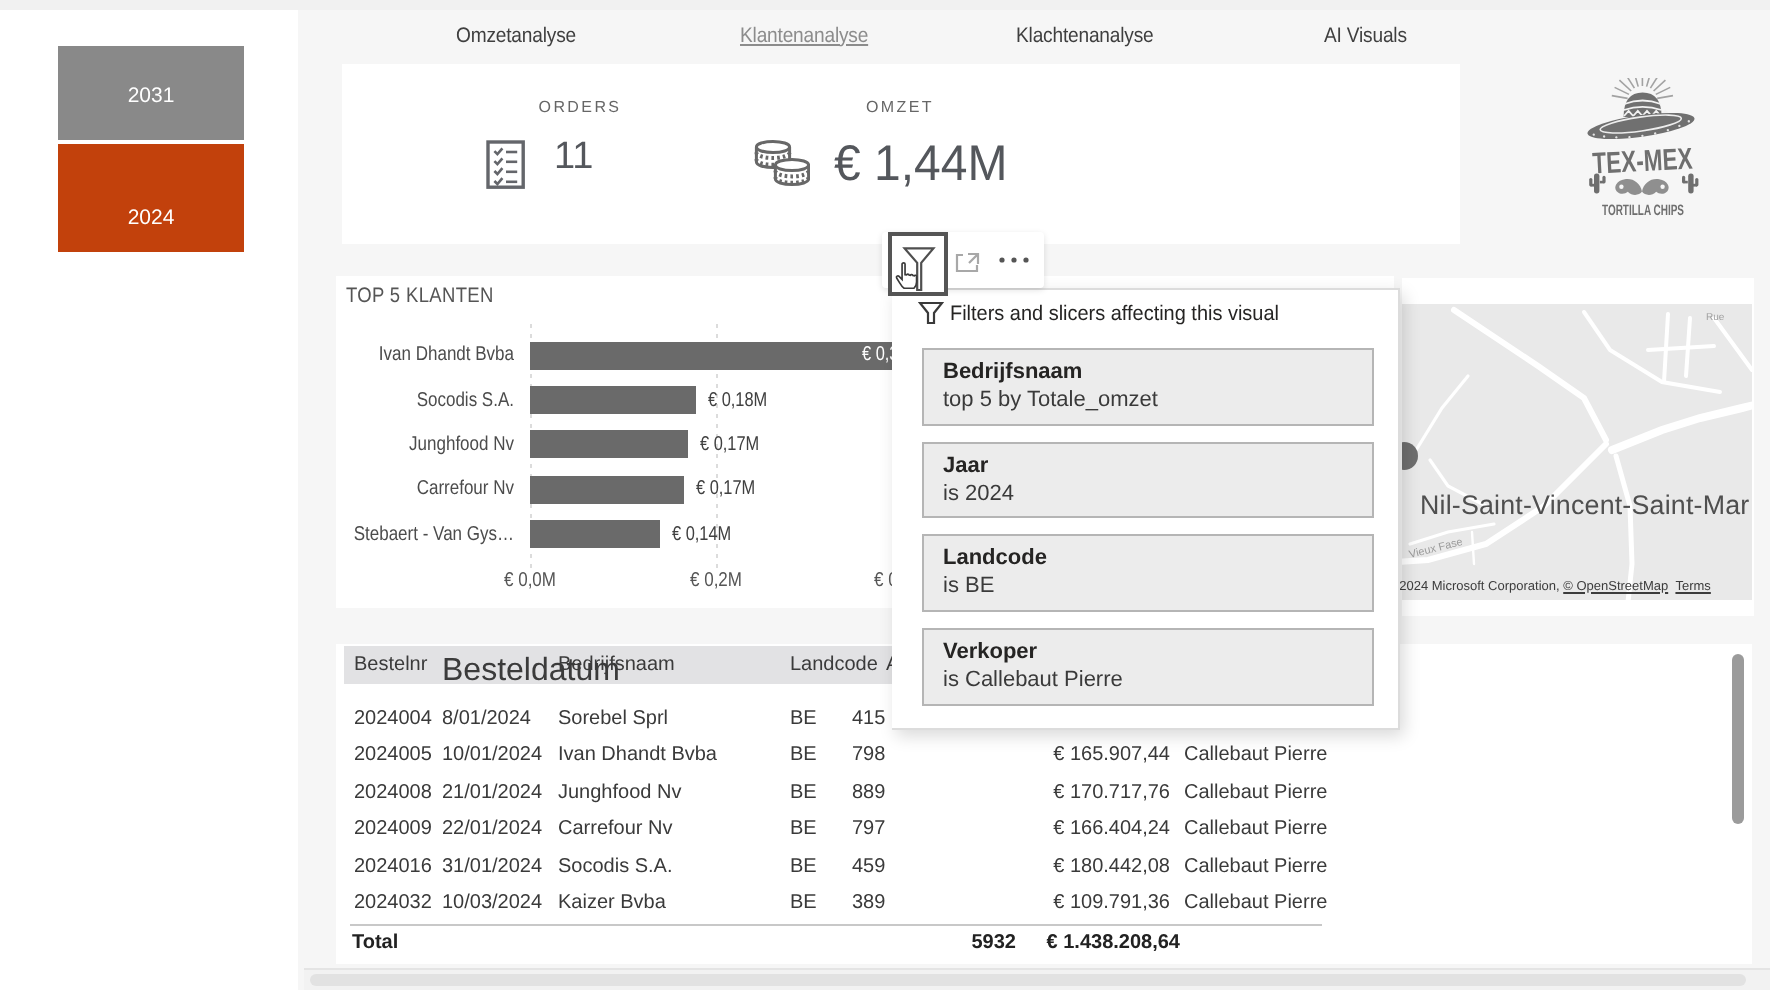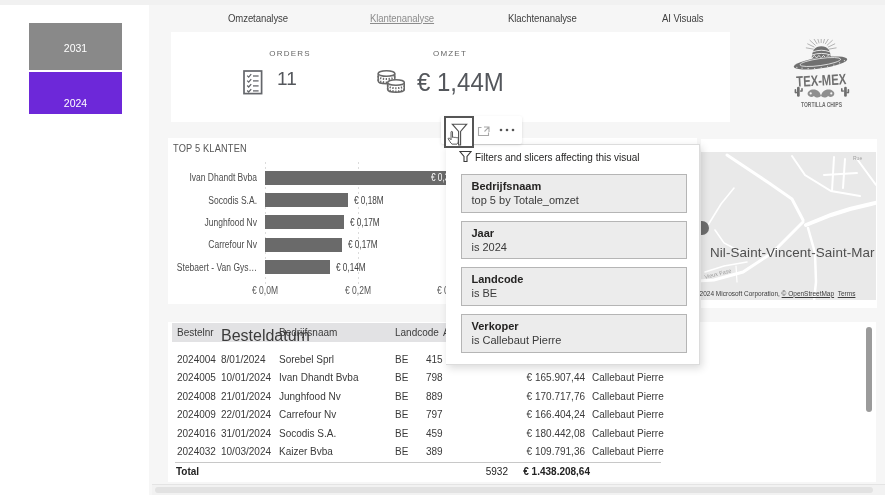--- a/index.html
+++ b/index.html
@@ -25,21 +25,21 @@
 
 <div class="abs" style="left:0;top:0;width:885px;height:5px;background:#f1f1f1"></div>
 <div class="abs" style="left:149px;top:5px;width:736px;height:490px;background:#f6f6f6"></div>
 
 <div class="abs" style="left:228px;top:11.5px;width:130px;font-size:10.5px;letter-spacing:-0.1px;color:#3f3f3f;transform:scaleX(0.91);transform-origin:left center">Omzetanalyse</div>
 <div class="abs" style="left:370px;top:11.5px;width:130px;font-size:10.5px;letter-spacing:-0.1px;color:#8c8c8c;text-decoration:underline;transform:scaleX(0.91);transform-origin:left center">Klantenanalyse</div>
 <div class="abs" style="left:508px;top:11.5px;width:130px;font-size:10.5px;letter-spacing:-0.1px;color:#3f3f3f;transform:scaleX(0.91);transform-origin:left center">Klachtenanalyse</div>
 <div class="abs" style="left:662px;top:11.5px;width:130px;font-size:10.5px;letter-spacing:-0.1px;color:#3f3f3f;transform:scaleX(0.91);transform-origin:left center">AI Visuals</div>
 
 <div class="abs" style="left:29px;top:23px;width:93px;height:46.5px;background:#898989;color:#fff;font-size:10.5px;display:flex;align-items:center;justify-content:center;padding-top:4px">2031</div>
-<div class="abs" style="left:29px;top:71.5px;width:93px;height:42px;background:#6d28d9;color:#fff;font-size:10.5px;display:flex;align-items:center;justify-content:center;padding-top:20px">2024</div>
+<div class="abs" style="left:29px;top:71.5px;width:93px;height:54px;background:#c2410c;color:#fff;font-size:10.5px;display:flex;align-items:center;justify-content:center;padding-top:20px">2024</div>
 
 <div class="panel" style="left:171px;top:32px;width:559px;height:90px"></div>
 <div class="abs" style="left:240px;top:48.5px;width:100px;text-align:center;font-size:8px;letter-spacing:1.2px;color:#666">ORDERS</div>
 <div class="abs" style="left:400px;top:48.5px;width:100px;text-align:center;font-size:8px;letter-spacing:1.2px;color:#666">OMZET</div>
 <div class="abs" style="left:277px;top:68px;font-size:19px;color:#54575c">11</div>
 <div class="abs" style="left:417px;top:68px;font-size:25px;color:#54575c;transform:scaleX(0.96);transform-origin:left center">€ 1,44M</div>
 
 <svg class="abs" style="left:243px;top:69.5px" width="20" height="25" viewBox="0 0 20 25">
   <rect x="1" y="1" width="17.6" height="22.6" fill="none" stroke="#64666b" stroke-width="1.7"></rect>
   <g stroke="#64666b" stroke-width="1.3" fill="none">
@@ -233,21 +233,21 @@
     <span class="c2">10/03/2024</span>
     <span class="c3">Kaizer Bvba</span>
     <span class="c4">BE</span>
     <span class="c5">389</span>
     <span class="c6">€ 109.791,36</span>
     <span class="c7">Callebaut Pierre</span>
   </div>
 
 <div class="abs" style="left:175px;top:462px;width:486px;height:1px;background:#c8c8c8"></div>
 <div class="abs" style="left:176px;top:466px;font-size:10px;font-weight:bold;color:#222">Total</div>
-<div class="abs" style="left:426px;top:466px;width:82px;text-align:right;font-size:10px;font-weight:normal;color:#222">5932</div>
+<div class="abs" style="left:426px;top:466px;width:82px;text-align:right;font-size:10px;font-weight:bold;color:#222">5932</div>
 <div class="abs" style="left:500px;top:466px;width:90px;text-align:right;font-size:10px;font-weight:bold;color:#222">€ 1.438.208,64</div>
 
 <div class="abs" style="left:866px;top:327px;width:6px;height:85px;background:#9b9b9b;border-radius:3px"></div>
 
 <div class="abs" style="left:152px;top:484px;width:733px;height:11px;background:#f2f2f2;border-top:1px solid #e4e4e4"></div>
 <div class="abs" style="left:155px;top:487px;width:718px;height:6px;background:#e2e2e2;border-radius:3px"></div>
 
 <div class="abs" style="left:446px;top:144px;width:254px;height:221px;background:#fff;border:1px solid #dcdcdc;border-left:none;box-shadow:2px 3px 8px rgba(0,0,0,0.15)"></div>
 <svg class="abs" style="left:459px;top:150px" width="13" height="13" viewBox="0 0 13 13">
   <path d="M1 1.5 L12 1.5 L8 6.5 L8 11.5 L5 11.5 L5 6.5 Z" fill="none" stroke="#3a3a3a" stroke-width="1.1"></path>

